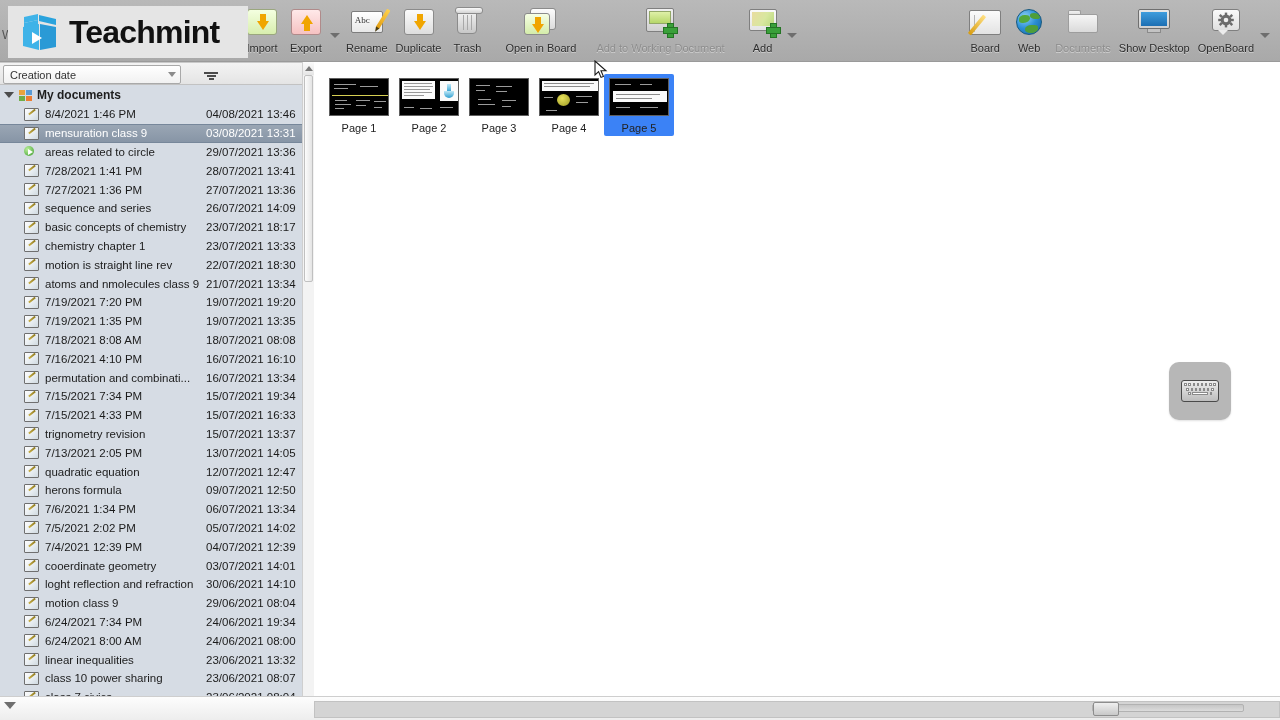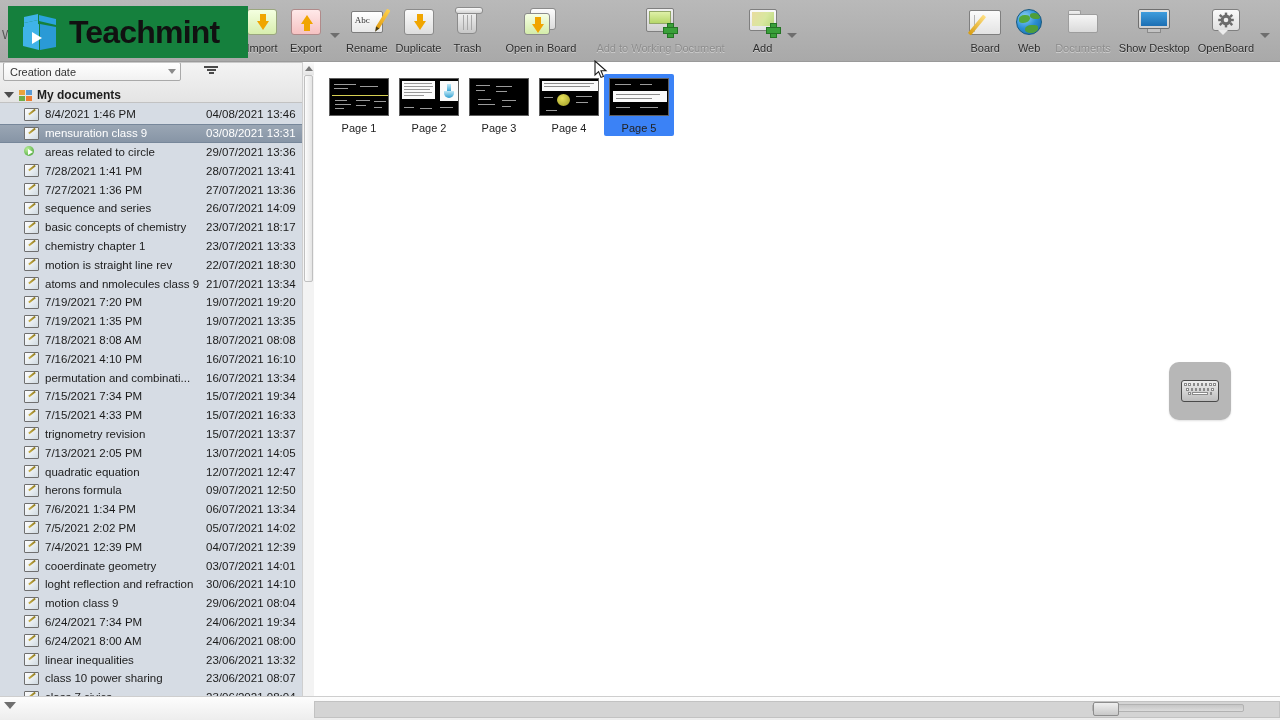--- a/index.html
+++ b/index.html
@@ -117,35 +117,35 @@
   .gearb{width:28px;height:26px;position:relative;}
   .gearb .gbub{position:absolute;left:0;top:0;width:28px;height:22px;border:1px solid #7f7f7f;
     border-radius:3px;background:linear-gradient(to bottom,#fafafa,#e0e0e0);}
   .gearb .gbub:after{content:'';position:absolute;left:5px;bottom:-5px;width:0;height:0;
     border-left:5px solid transparent;border-right:5px solid transparent;border-top:5px solid #ececec;}
   .gearb .gsvg{position:absolute;left:5px;top:3px;}
 
   
   .logo-overlay {
     position:absolute; left:8px; top:6px; width:240px; height:52px;
-    background:#15803d; display:flex; align-items:center; padding-left:12px; gap:9px;
+    background:#e5e5e5; display:flex; align-items:center; padding-left:12px; gap:9px;
   }
   .logo-mark { width:40px; height:38px; position:relative; }
   .logo-book { position:absolute; left:0; top:0; width:40px; height:38px; }
   .logo-text { font-size:32px; font-weight:bold; color:#111; letter-spacing:-0.8px; }
 
   
   .left-panel {
     position:absolute; left:0; top:62px; width:313px; height:648px;
     background:#d6dce4; border-right:1px solid #b4b4b4;
   }
   .sortbar {
-    position:absolute; left:0; top:0; width:313px; height:41px;
+    position:absolute; left:0; top:0; width:313px; height:23px;
     background:linear-gradient(to bottom,#f4f4f4,#e4e4e4);
-    border-bottom:1px solid #c2c2c2; display:flex; align-items:flex-start;
+    border-bottom:1px solid #c2c2c2; display:flex; align-items:flex-end;
   }
   .sort-select {
     margin-left:3px; width:178px; height:19px;
     border:1px solid #a9a9a9; border-radius:2px;
     background:linear-gradient(to bottom,#ffffff,#f1f1f1);
     display:flex; align-items:center; justify-content:space-between; padding:0 4px 0 6px;
     font-size:11px; color:#333;
   }
   .sel-caret { width:0;height:0;border-left:4px solid transparent;border-right:4px solid transparent;border-top:5px solid #8b8b8b;}
   .filter-ic { margin-left:22px; width:16px;height:16px;display:flex;flex-direction:column;justify-content:center;align-items:center;gap:1px;}

